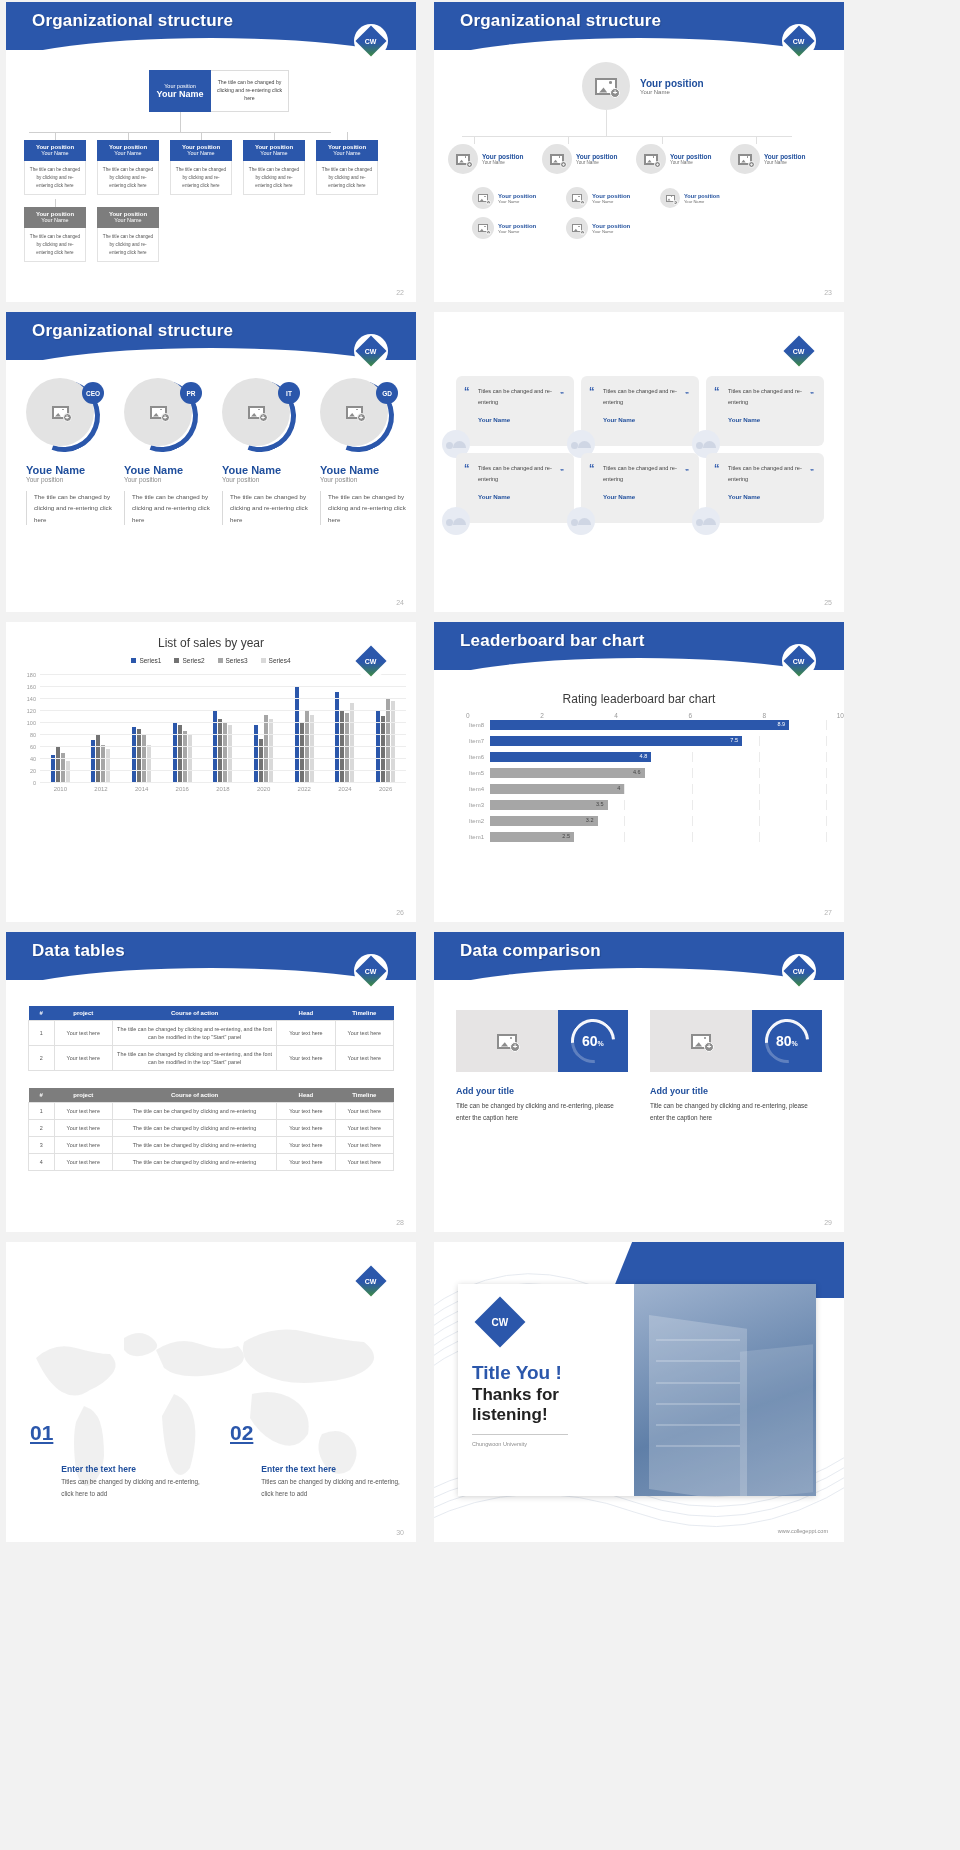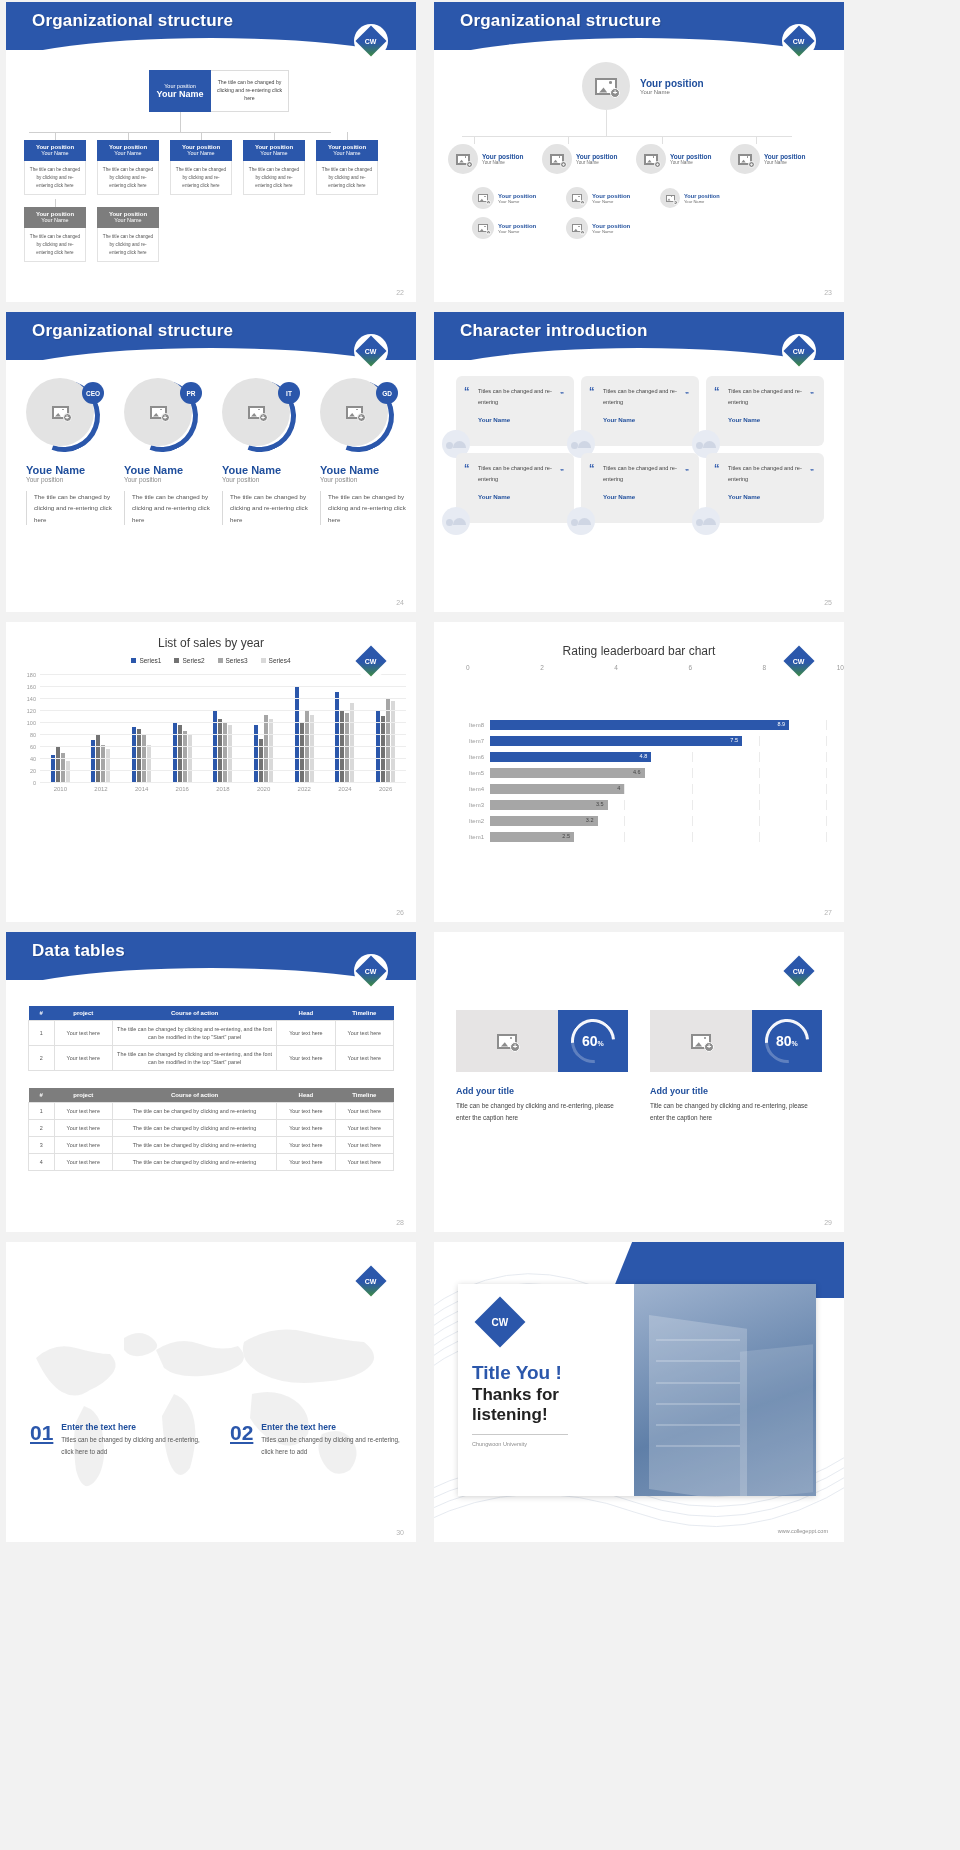--- a/index.html
+++ b/index.html
@@ -147,21 +147,21 @@
   .dc-ring span { transform:rotate(-40deg); color:#fff; font-size:14px; font-weight:bold; }
   .dc-ring span small{ font-size:7px; }
   .dc h4 { font-size:9px; color:#1f4e9c; margin-top:14px; }
   .dc p { font-size:6.4px; color:#444; line-height:1.8; margin-top:4px; }
 
   
   .map { position:absolute; left:0; top:56px; width:410px; height:200px; opacity:.5; }
   .gb { position:absolute; left:24px; top:180px; display:flex; gap:30px; }
   .gb-item { display:flex; gap:8px; width:170px; }
   .gb-num { font-size:21px; font-weight:bold; color:#2b57ab; line-height:1;text-decoration:underline; }
-  .gb-item h5 { font-size:8.5px; color:#1f4e9c; }
+  .gb-item h5 { font-size:8.5px; color:#1f4e9c;margin-top:42px; }
   .gb-item p { font-size:6.3px; color:#555; line-height:1.85; margin-top:2px; }
 
   
   .ty { position:absolute; inset:0; background:#fff; overflow:hidden; }
   .ty-corner { position:absolute; right:-28px; top:-6px; width:250px; height:62px;
         background:#2b57ab; transform:skewX(-22deg); }
   .ty-lines { position:absolute; left:0; top:0; width:410px; height:300px; }
   .ty-panel { position:absolute; left:24px; top:42px; width:358px; height:212px;
         background:#fff; box-shadow:0 1px 6px rgba(0,0,0,.18); overflow:hidden; display:flex; }
   .ty-left { width:176px; padding:16px 14px; position:relative; }
@@ -489,23 +489,20 @@
         </div>
         <h4>Youe Name</h4>
         <div class="pos">Your position</div>
         <div class="desc">The title can be changed by clicking and re-entering click here</div>
       </div>
     </div>
     <div class="pg">24</div>
   </div>
 
   <div class="slide">
-    <div class="band">
-      <div class="title">Character introduction</div>
-    </div>
     <div class="logo">
         <div class="dia">
           <span>CW</span>
         </div>
       </div>
     <div class="ci-grid">
       <div class="ci-card">
           <div class="q1">“</div>
           <div class="q2">”</div>
           <div class="txt">Titles can be changed and re-entering</div>
@@ -669,20 +666,23 @@
         <span>2018</span>
         <span>2020</span>
         <span>2022</span>
         <span>2024</span>
         <span>2026</span>
       </div>
     <div class="pg">26</div>
   </div>
 
   <div class="slide">
+    <div class="band">
+      <div class="title">Leaderboard bar chart</div>
+    </div>
     <div class="logo">
         <div class="dia">
           <span>CW</span>
         </div>
       </div>
     <div class="chart-title" style="margin-top:22px">Rating leaderboard bar chart</div>
     <div class="lb" id="lb">
         <div class="lb-row">
           <div class="lb-name">Item8</div>
           <div class="lb-track">
@@ -885,20 +885,23 @@
               <td>Your text here</td>
               <td>Your text here</td>
             </tr>
           </tbody>
         </table>
       </div>
     <div class="pg">28</div>
   </div>
 
   <div class="slide">
+    <div class="band">
+      <div class="title">Data comparison</div>
+    </div>
     <div class="logo">
         <div class="dia">
           <span>CW</span>
         </div>
       </div>
     <div class="dc">
       <div class="dc-card">
         <div class="dc-top">
           <div class="dc-img">
               <span class="ico-img">

